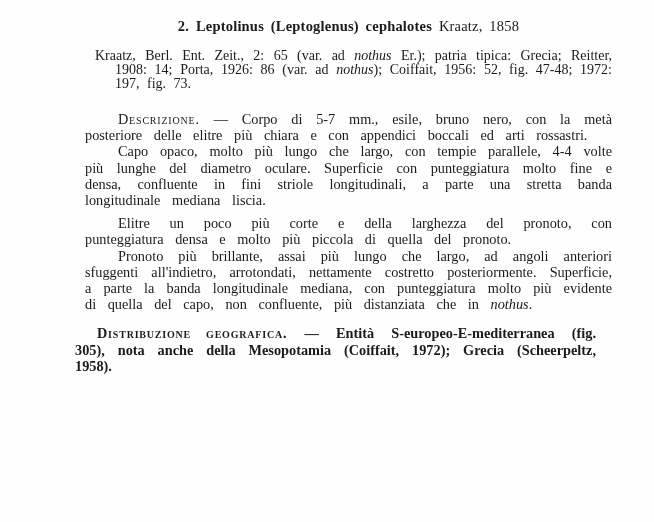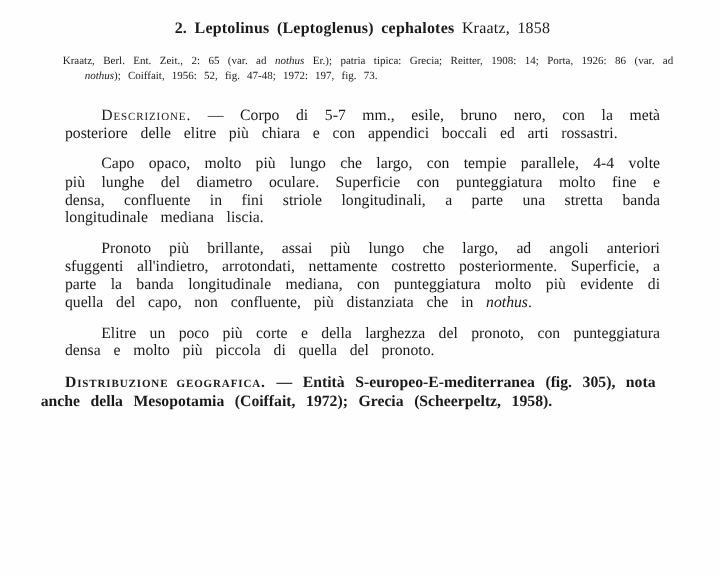--- a/index.html
+++ b/index.html
@@ -7,51 +7,51 @@
     --ink:#1a1a1a;
   }
   html,body{margin:0;padding:0;background:#e8e8e8;}
   .page{
     position:relative;
     width:654px;height:522px;
     background:var(--bg);
     color:var(--ink);
     font-family:"Liberation Serif","DejaVu Serif",serif;
     box-sizing:border-box;
-    padding:12px 42px 0 47px;
+    padding:12px 42px 0 85px;
     overflow:hidden;
   }
   .title{
     margin:6px 0 0 0;
     font-size:14.5px;
     font-weight:normal;
     text-align:center;
     letter-spacing:0.2px;
     word-spacing:3px;
     white-space:nowrap;
   }
   .title .bold{font-weight:bold;}
   .reference{
     margin:14px 0 0 10px;
-    font-size:10px;
+    font-size:14px;
     line-height:14px;
     text-align:justify;
     word-spacing:4px;
     padding-left:20px;
     text-indent:-20px;
   }
   .reference i{font-style:italic;}
   .body{
     margin-top:20px;
     font-size:14.3px;
     line-height:16.2px;
     text-align:justify;
     word-spacing:8px;
   }
-  .para{margin:12px;text-indent:33px;}
+  .para{margin:0;text-indent:33px;}
   .para i{font-style:italic;}
   .sc{
     font-variant:small-caps;
     letter-spacing:0.8px;
     word-spacing:3px;
   }
   .gap-small{margin-top:7px;}
   .lower{
     font-weight:bold;
     margin-left:-10px;
@@ -70,23 +70,23 @@
 
   <p class="reference"><span>Kraatz, Berl. Ent. Zeit., 2: 65 (var. ad </span><i>nothus</i><span> Er.); patria tipica: Grecia; Reitter, 1908: 14; Porta, 1926: 86 (var. ad </span><i>nothus</i><span>); Coiffait, 1956: 52, fig. 47-48; 1972: 197, fig. 73.</span></p>
 
   <div class="body">
 
     <section>
       <p class="para"><span class="sc">Descrizione.</span><span> — Corpo di 5-7 mm., esile, bruno nero, con la metà posteriore delle elitre più chiara e con appendici boccali ed arti rossastri.</span></p>
 
       <p class="para"><span>Capo opaco, molto più lungo che largo, con tempie parallele, 4-4 volte più lunghe del diametro oculare. Superficie con punteggiatura molto fine e densa, confluente in fini striole longitudinali, a parte una stretta banda longitudinale mediana liscia.</span></p>
 
+      <p class="para gap-small"><span>Elitre un poco più corte e della larghezza del pronoto, con punteggiatura densa e molto più piccola di quella del pronoto.</span></p>
+
       <p class="para"><span>Pronoto più brillante, assai più lungo che largo, ad angoli anteriori sfuggenti all'indietro, arrotondati, nettamente costretto posteriormente. Superficie, a parte la banda longitudinale mediana, con punteggiatura molto più evidente di quella del capo, non confluente, più distanziata che in </span><i>nothus</i><span>.</span></p>
-
-      <p class="para gap-small"><span>Elitre un poco più corte e della larghezza del pronoto, con punteggiatura densa e molto più piccola di quella del pronoto.</span></p>
     </section>
 
     <section>
 
     </section>
 
     <section>
       <p class="para lower gap-med"><span class="sc">Distribuzione geografica.</span><span> — Entità S-europeo-E-mediterranea (fig. 305), nota anche della Mesopotamia (Coiffait, 1972); Grecia (Scheerpeltz, 1958).</span></p>
 
     </section>

